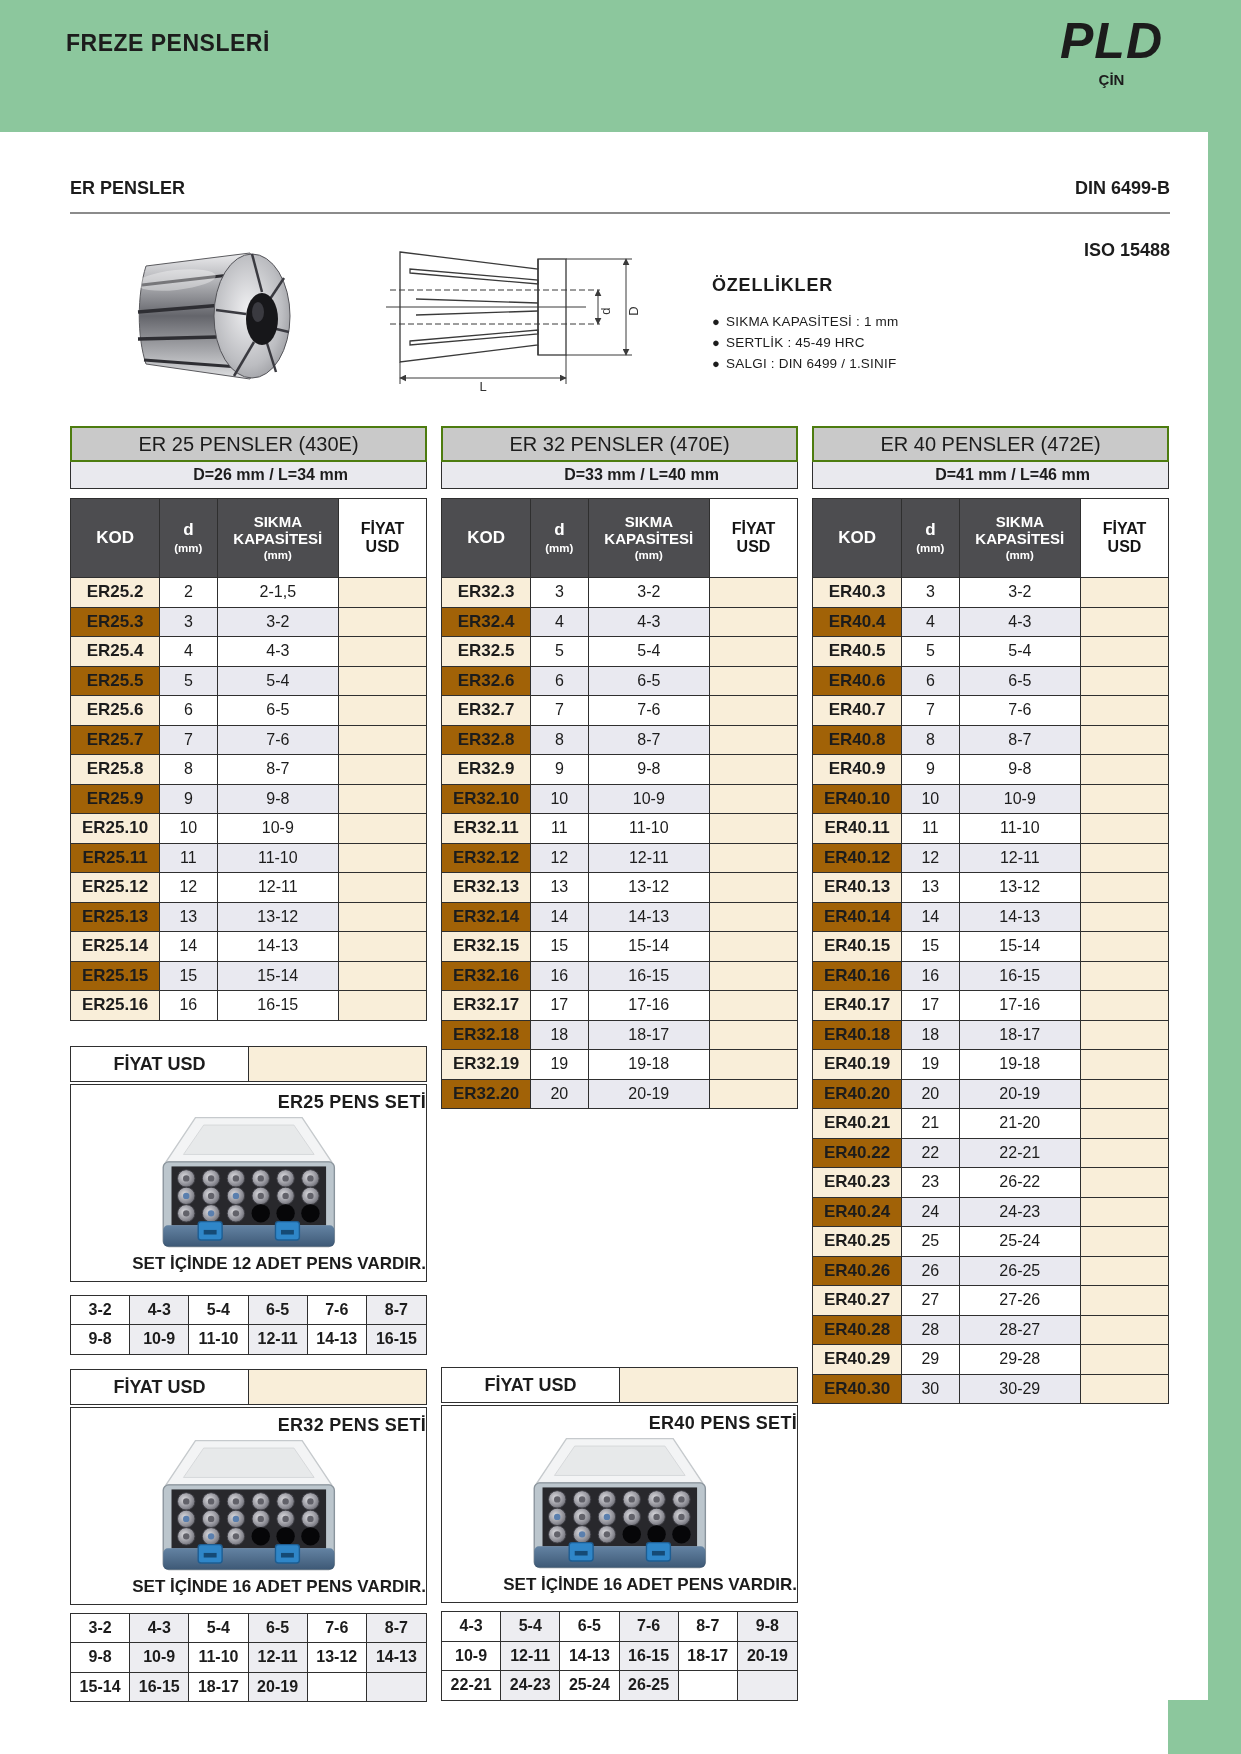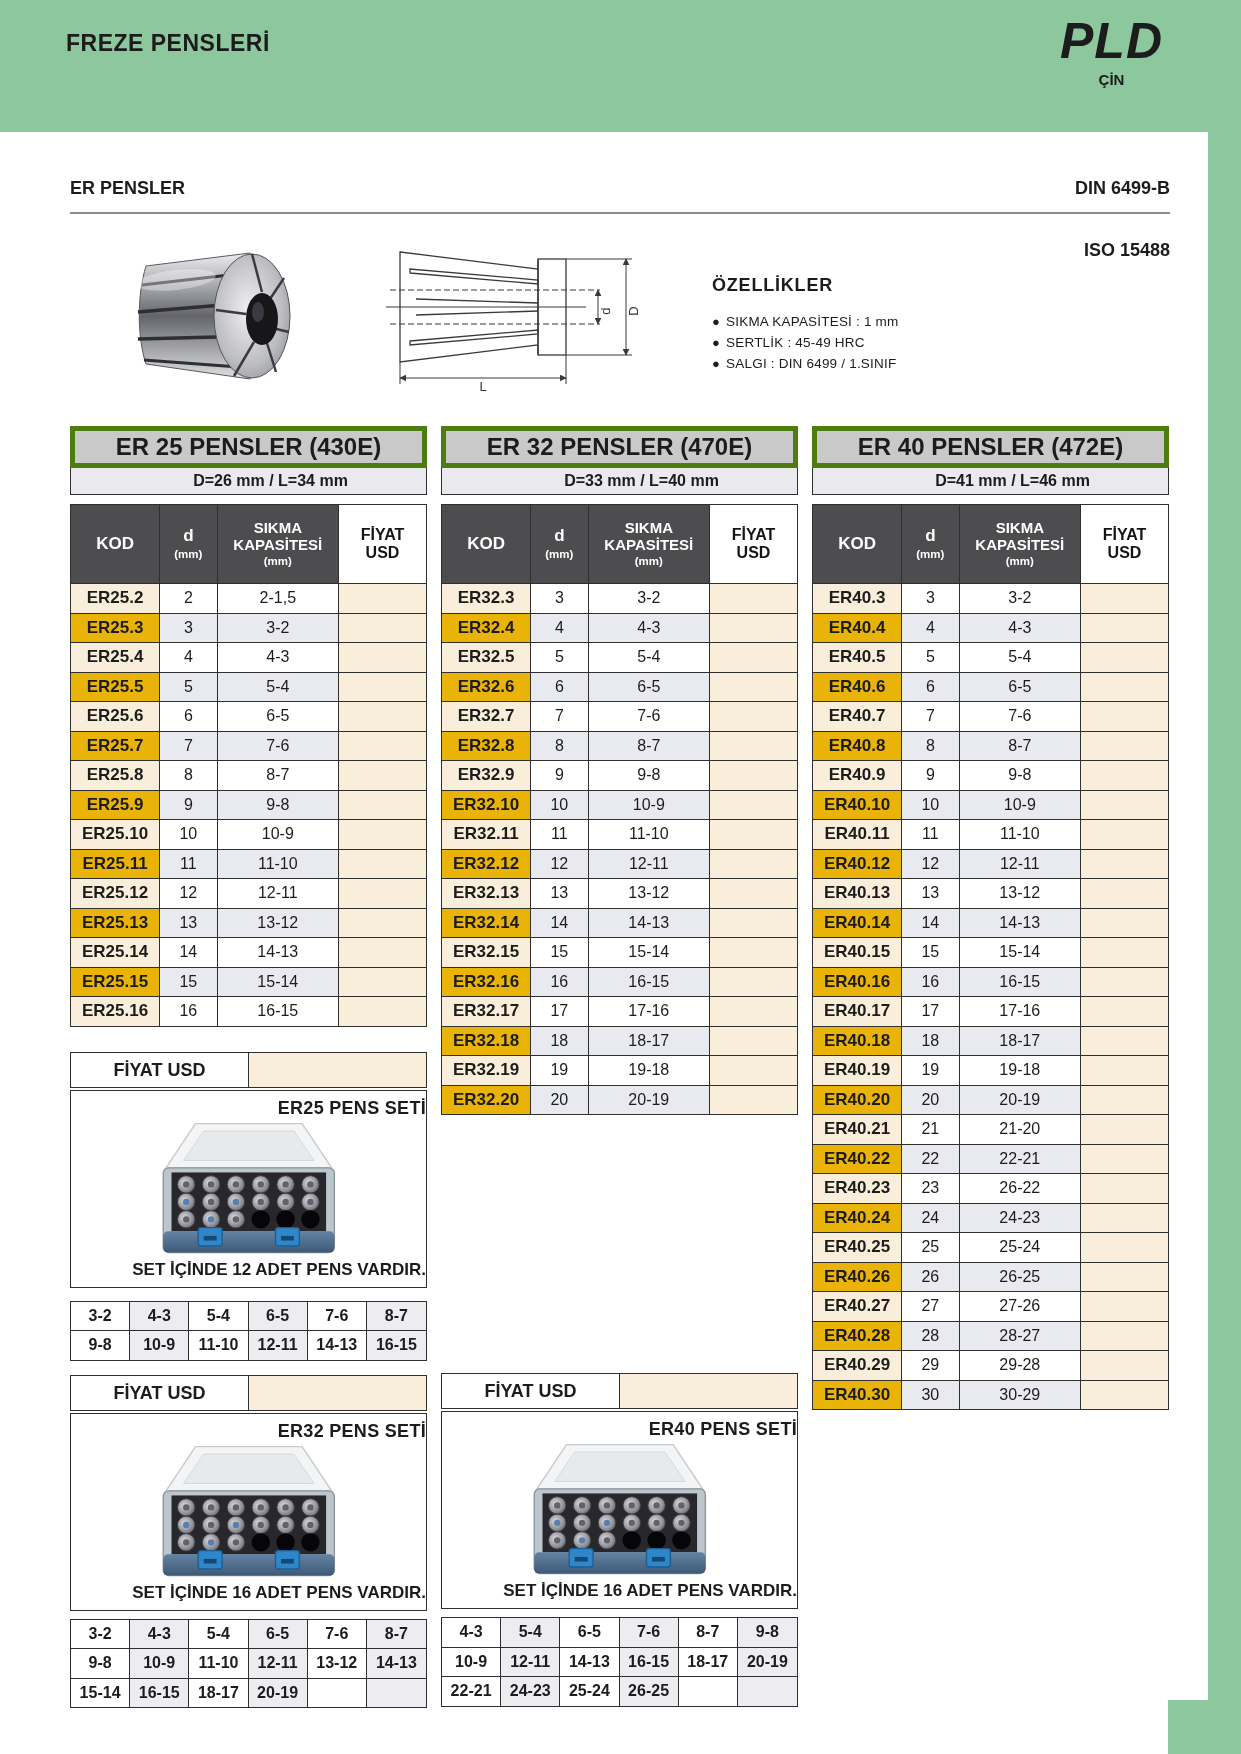--- a/index.html
+++ b/index.html
@@ -25,40 +25,40 @@
   .features{padding-left:58px;margin-top:14px;}
   .f-head{font-size:18px;font-weight:700;letter-spacing:.8px;}
   .f-list{margin-top:16px;}
   .f-item{font-size:13.5px;line-height:1.55;letter-spacing:.2px;}
   .f-item .dot{font-size:13px;margin-right:6px;}
 
   
   .cols{display:flex;gap:14px;margin-top:34px;}
   .col{width:357px;flex:0 0 357px;}
 
-  .ptitle{background:#c9c9c9;border:5px solid #4d7c0f;height:32px;line-height:32px;text-align:center;
-          font-weight:700;font-size:24px;}
+  .ptitle{background:#c9c9c9;border:2px solid #4d7c0f;height:32px;line-height:32px;text-align:center;
+          font-weight:400;font-size:20px;}
   .pdims{background:#e9e9ee;border:1px solid #2f2f2f;border-top:none;height:26px;line-height:26px;
          text-align:center;font-weight:700;font-size:16px;padding-left:44px;}
   .pgrid{margin-top:9px;display:grid;grid-template-columns:25.1% 16.2% 34.2% 24.5%;
          border:1px solid #2f2f2f;background:#fff;}
   .cell{border-right:1px solid #2f2f2f;border-top:1px solid #2f2f2f;text-align:center;
         height:28.5px;line-height:28.5px;font-size:16px;overflow:hidden;}
   .cell:nth-child(4n){border-right:none;}
   .hc{border-top:none;background:#4d4d50;color:#fff;height:78px;display:flex;flex-direction:column;
       justify-content:center;align-items:center;font-weight:700;line-height:1.1;}
   .hc .big{font-size:17px;}
   .hc .mid{font-size:15px;text-align:center;}
   .hc .unit{font-size:11.5px;margin-top:2px;}
   .hc.fiyat-h{background:#fff;color:#141414;}
   .hc.fiyat-h .mid{font-size:16px;width:56px;}
   .kodc{background:#f9eed9;font-weight:700;font-size:17px;}
   .fiyc{background:#f9eed9;}
   .cell.altr{background:#e9e9f0;}
-  .kodc.altr{background:#eab308;}
+  .kodc.altr{background:#a16207;}
   .fiyc.altr{background:#f9eed9;}
 
   .fiyat-box{display:flex;border:1px solid #2f2f2f;height:34px;box-sizing:content-box;}
   .fiyat-box .lbl{width:50%;border-right:1px solid #2f2f2f;text-align:center;line-height:34px;
                   font-weight:700;font-size:18px;background:#fff;}
   .fiyat-box .val{width:50%;background:#f9eed9;}
   .m-fiyat1{margin-top:25px;}
   .m-fiyat2{margin-top:14px;}
   .m-fiyat3{margin-top:258px;}
 

